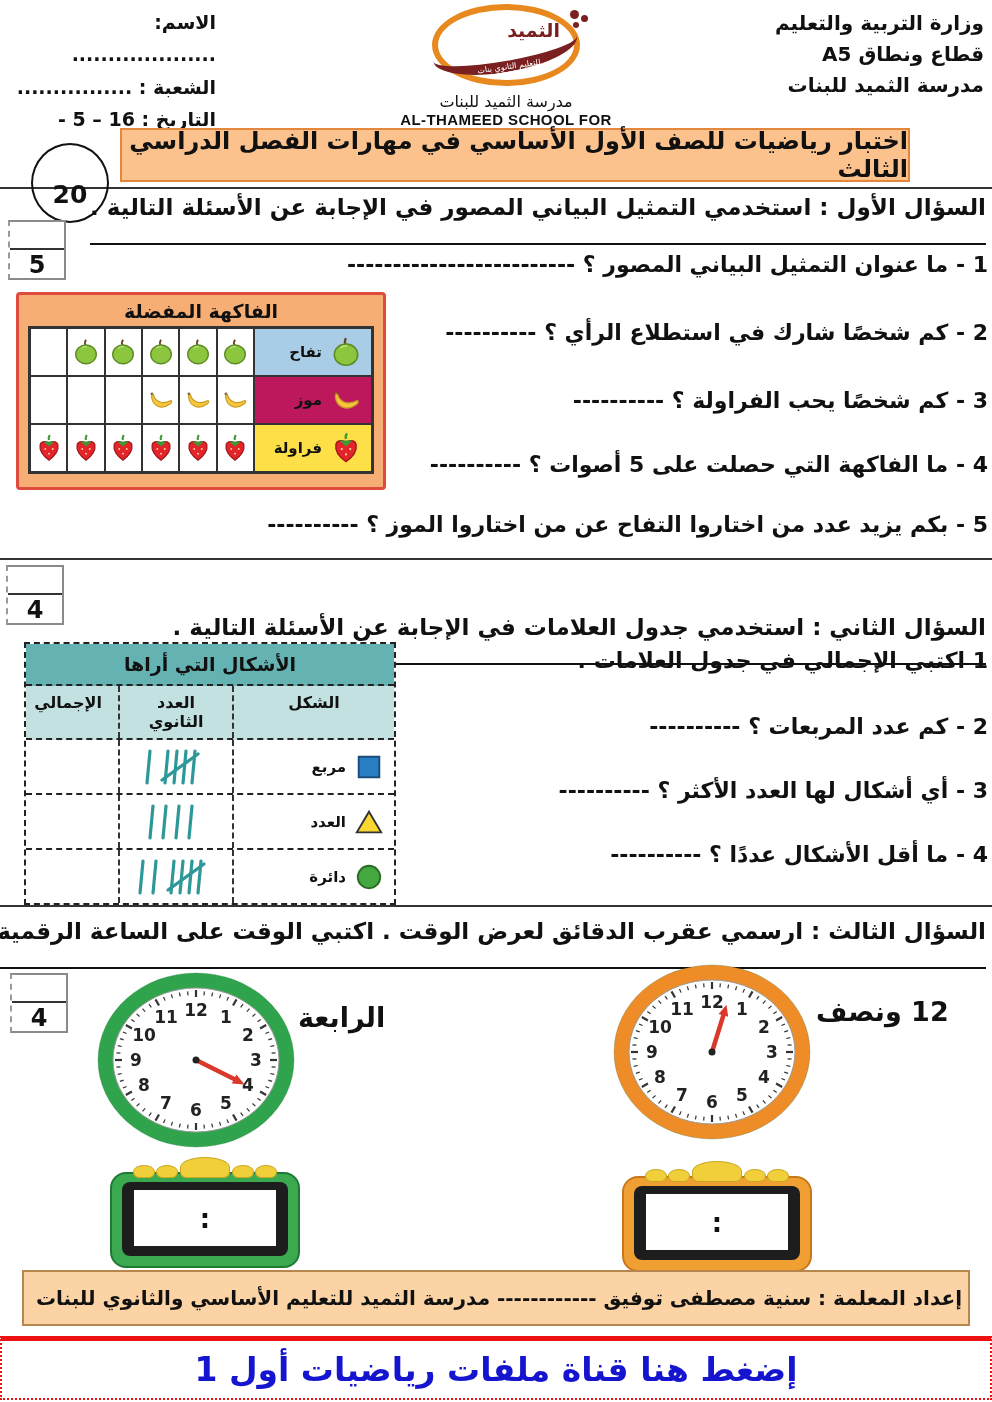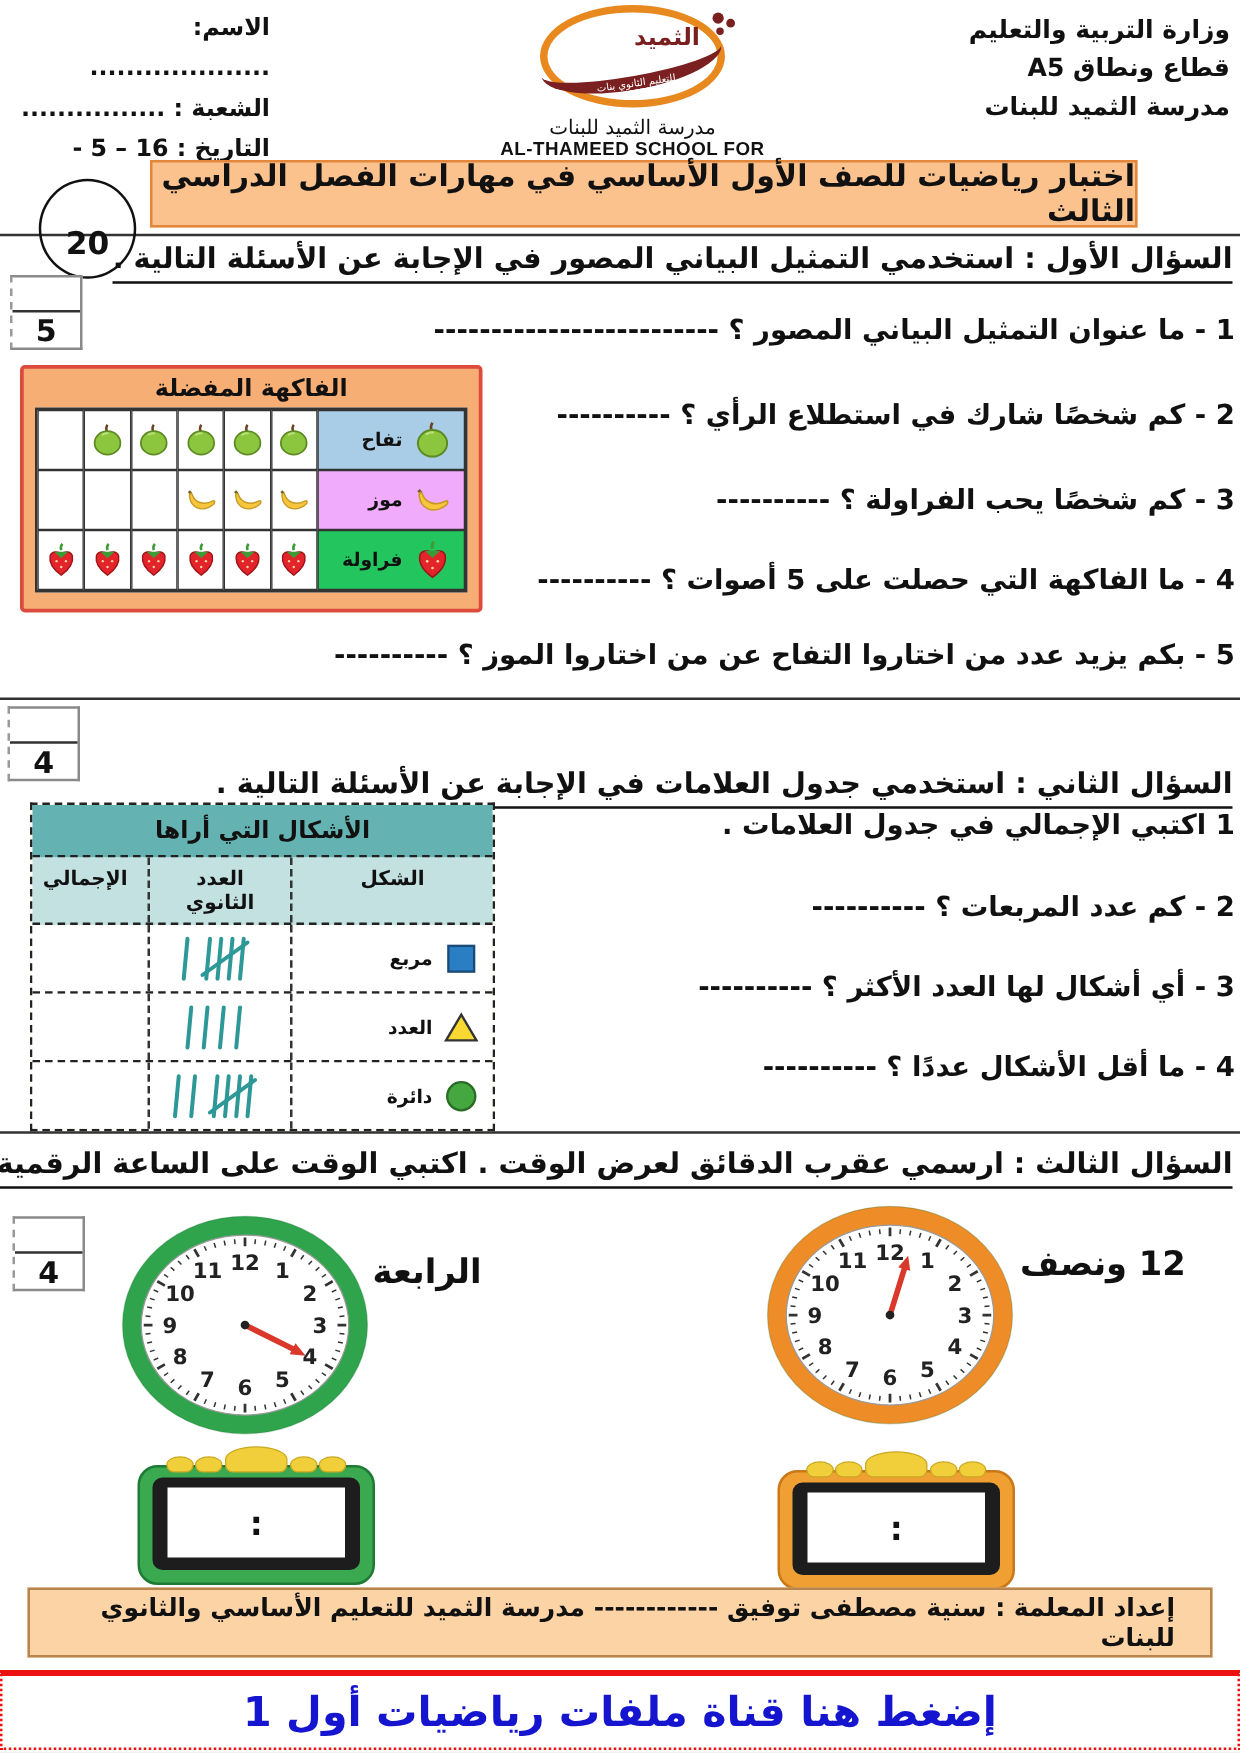--- a/index.html
+++ b/index.html
@@ -33,36 +33,36 @@
   .total-circle{position:absolute;top:143px;left:31px;width:78px;height:80px;border:2px solid #111;
                 border-radius:50%;display:flex;align-items:flex-end;justify-content:center;
                 padding-bottom:12px;box-sizing:border-box;font-size:25px;font-weight:600;z-index:2;}
   .marks-box{position:absolute;width:54px;height:56px;background:#fff;border:2px solid #8a8a8a;
              border-left:2px dashed #999;z-index:2;}
   .marks-top{height:46%;border-bottom:2px solid #333;}
   .marks-val{height:54%;display:flex;align-items:center;justify-content:center;font-size:24px;font-weight:600;}
   .mb1{top:220px;left:8px;} .mb2{top:565px;left:6px;} .mb3{top:973px;left:10px;}
   
   .sec-heading{position:absolute;right:6px;direction:rtl;font-size:23px;font-weight:bold;
-               border-bottom:2.5px solid #111;padding-bottom:5px;white-space:nowrap;}
+               border-bottom:2.5px solid #111;padding-bottom:23px;white-space:nowrap;}
   .sh1{top:194px;} .sh2{top:574px;margin-top:40px;} .sh3{top:918px;}
   .q{position:absolute;right:4px;direction:rtl;font-size:22px;font-weight:bold;white-space:nowrap;}
   .s1q1{top:252px;} .s1q2{top:320px;} .s1q3{top:388px;} .s1q4{top:452px;} .s1q5{top:512px;}
   .s2q1{top:648px;} .s2q2{top:714px;} .s2q3{top:778px;} .s2q4{top:842px;}
   
   .picto{position:absolute;top:292px;left:16px;width:370px;height:198px;background:#f6ae74;
          border:3px solid #dd4b3c;border-radius:4px;box-sizing:border-box;padding:3px 9px;}
   .picto-title{text-align:center;font-size:19px;font-weight:bold;direction:rtl;margin:2px 0 4px;}
   .picto-grid{border:2px solid #333;background:#fff;}
   .picto-row{display:flex;direction:rtl;height:48px;}
   .picto-label{width:118px;display:flex;direction:rtl;align-items:center;gap:7px;
                padding:0 8px;font-size:15px;font-weight:bold;border:1px solid #333;box-sizing:border-box;}
   .picto-row:nth-child(1) .picto-label{background:#a9cde7;}
-  .picto-row:nth-child(2) .picto-label{background:#f0abfc;}
-  .picto-row:nth-child(3) .picto-label{background:#22c55e;}
+  .picto-row:nth-child(2) .picto-label{background:#be185d;}
+  .picto-row:nth-child(3) .picto-label{background:#fde047;}
   .picto-cells{display:flex;direction:rtl;flex:1;}
   .picto-cell{flex:1;border:1px solid #333;display:flex;align-items:center;justify-content:center;box-sizing:border-box;}
   .fruit-icon{width:30px;height:30px;}
   .label-icon{width:34px;height:34px;flex:none;}
   
   .tally{position:absolute;top:642px;left:24px;width:372px;background:#fbfcf5;
          border:2px dashed #222;box-sizing:border-box;}
   .tally-title{background:#64b2b2;text-align:center;direction:rtl;font-size:19px;font-weight:bold;
                padding:9px 0;border-bottom:2px dashed #222;}
   .tally-head{display:flex;direction:rtl;background:#c3e1e1;font-weight:bold;font-size:16px;
@@ -92,21 +92,21 @@
   .d-btns i{background:#f1cf3a;border:1px solid #c9a820;border-radius:50% 50% 6px 6px;}
   .d-btns i.sm{width:20px;height:11px;}
   .d-btns i.lg{width:48px;height:19px;}
   .d-bezel{position:absolute;top:24px;left:12px;right:12px;bottom:12px;background:#1d1d1d;border-radius:8px;}
   .d-screen{position:absolute;top:32px;left:24px;right:24px;bottom:22px;background:#fff;
             display:flex;align-items:center;justify-content:center;
             font-family:"DejaVu Sans Mono",monospace;font-size:28px;font-weight:bold;color:#111;}
   
   .footer-box{position:absolute;top:1270px;left:22px;width:948px;height:56px;background:#fcd3a5;
               border:2px solid #b9854e;box-sizing:border-box;display:flex;align-items:center;
-              direction:rtl;font-size:20px;font-weight:bold;padding:0 28px;}
+              direction:rtl;font-size:20px;font-weight:bold;padding:0 6px;}
   .banner{position:absolute;top:1336px;left:0;width:992px;height:64px;box-sizing:border-box;
           border-top:5px solid #ee1111;border-left:2px dotted #ee1111;border-right:2px dotted #ee1111;
           border-bottom:2px dotted #ee1111;display:flex;align-items:center;justify-content:center;background:#fff;}
   .banner-link{color:#1515cf;font-size:33px;font-weight:bold;direction:rtl;cursor:pointer;}
 </style>
 </head>
 <body>
 
 <svg width="0" height="0" style="position:absolute" aria-hidden="true">
   <defs>

